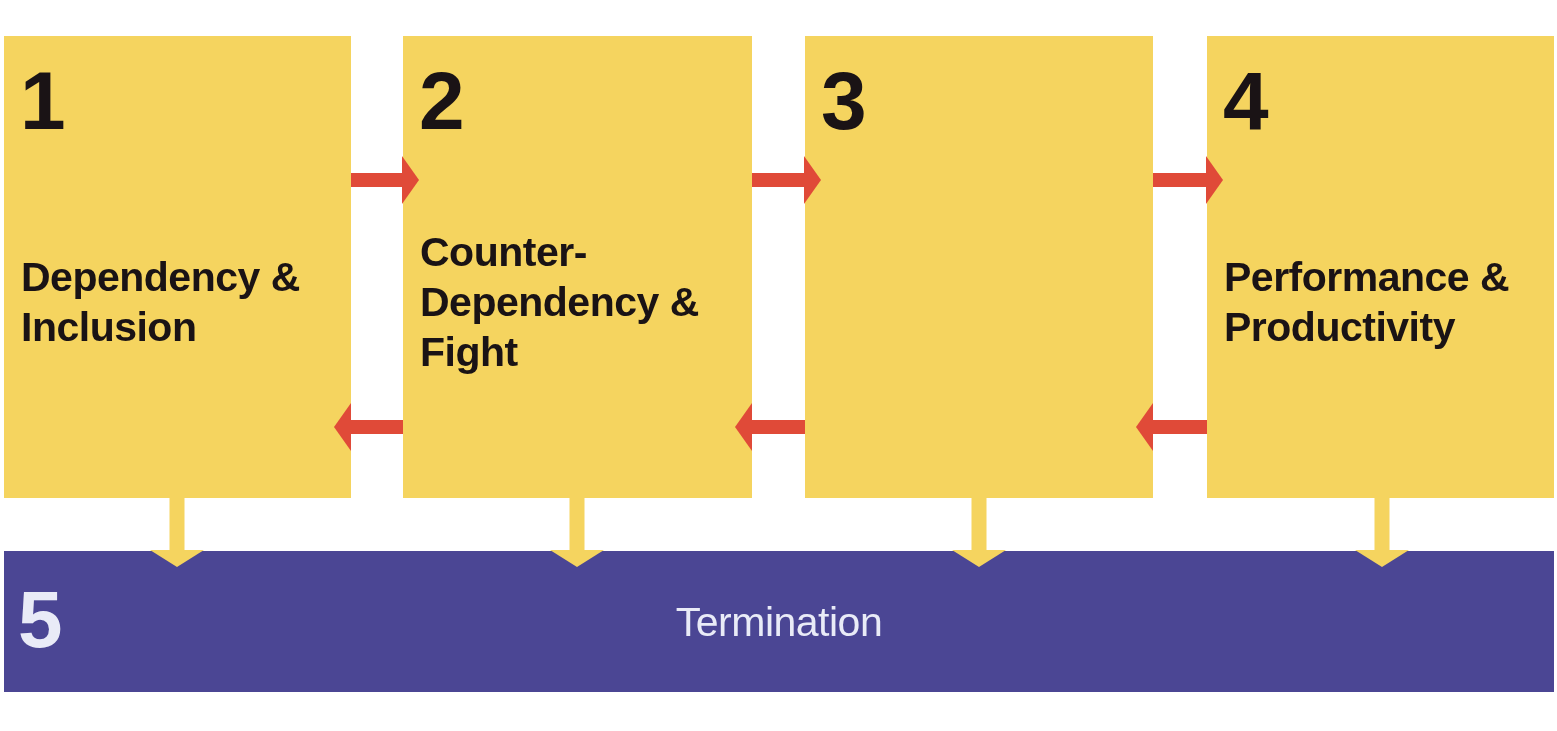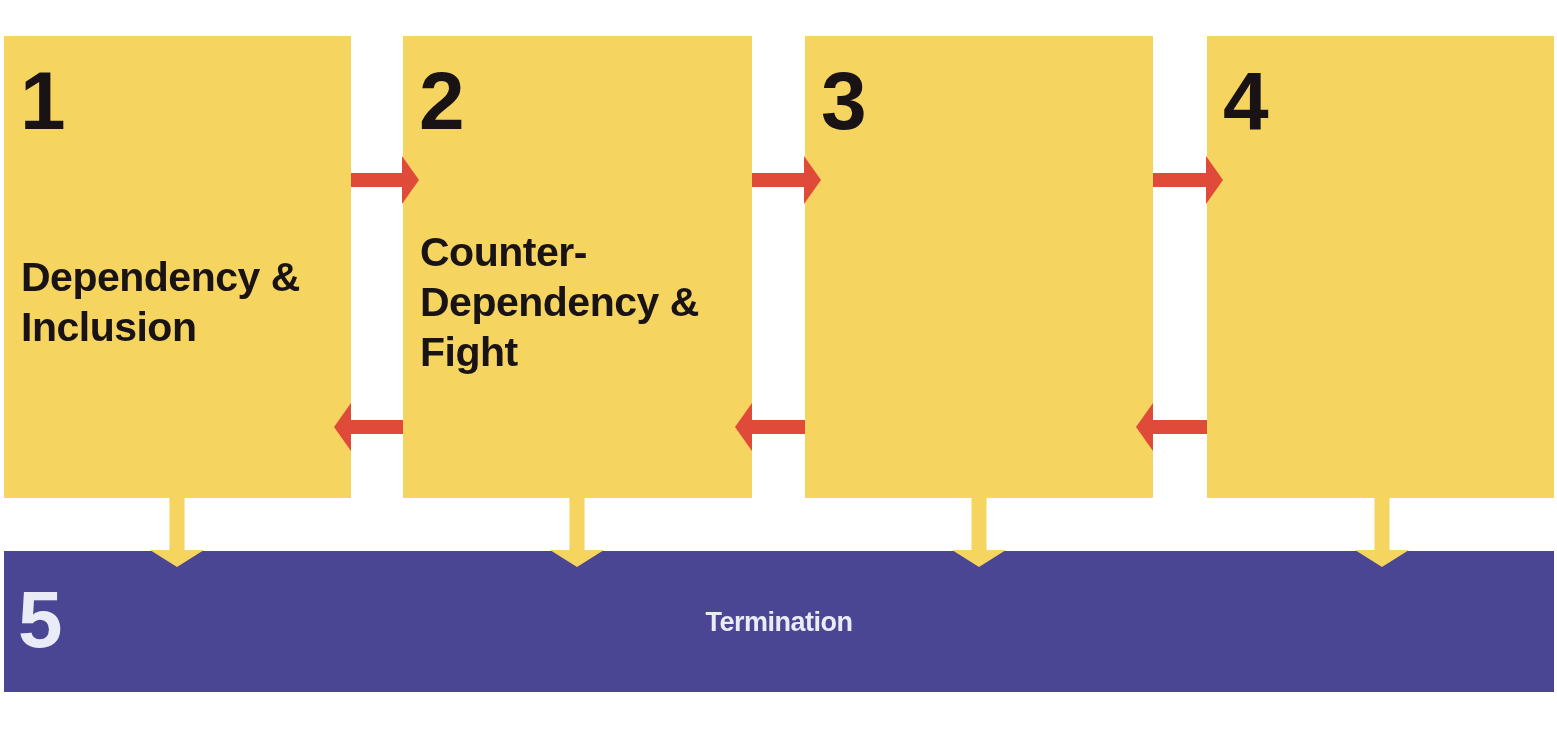--- a/index.html
+++ b/index.html
@@ -124,22 +124,22 @@
     font-size: 80px;
     font-weight: 800;
     line-height: 1;
     color: var(--light);
   }
   .termination-label {
     position: absolute;
     left: 0; right: 0; top: 50%;
     transform: translateY(-50%);
     text-align: center;
-    font-size: 27px;
-    font-weight: 700;
+    font-size: 41px;
+    font-weight: 400;
     letter-spacing: -0.5px;
     color: var(--light);
   }
 </style>
 </head>
 <body>
 
 <div class="canvas">
 
   <div class="stage-box" id="stage-1">
@@ -154,20 +154,22 @@
 Dependency &amp;
 Fight</div>
   </div>
 
   <div class="stage-box" id="stage-3">
     <div class="stage-number">3</div>
   </div>
 
   <div class="stage-box" id="stage-4">
     <div class="stage-number">4</div>
+    <div class="stage-title">Performance &amp;
+Productivity</div>
   </div>
 
   <div class="fwd-arrow" id="fwd-1">
     <div class="tail"></div>
     <div class="head"></div>
   </div>
   <div class="fwd-arrow" id="fwd-2">
     <div class="tail"></div>
     <div class="head"></div>
   </div>

